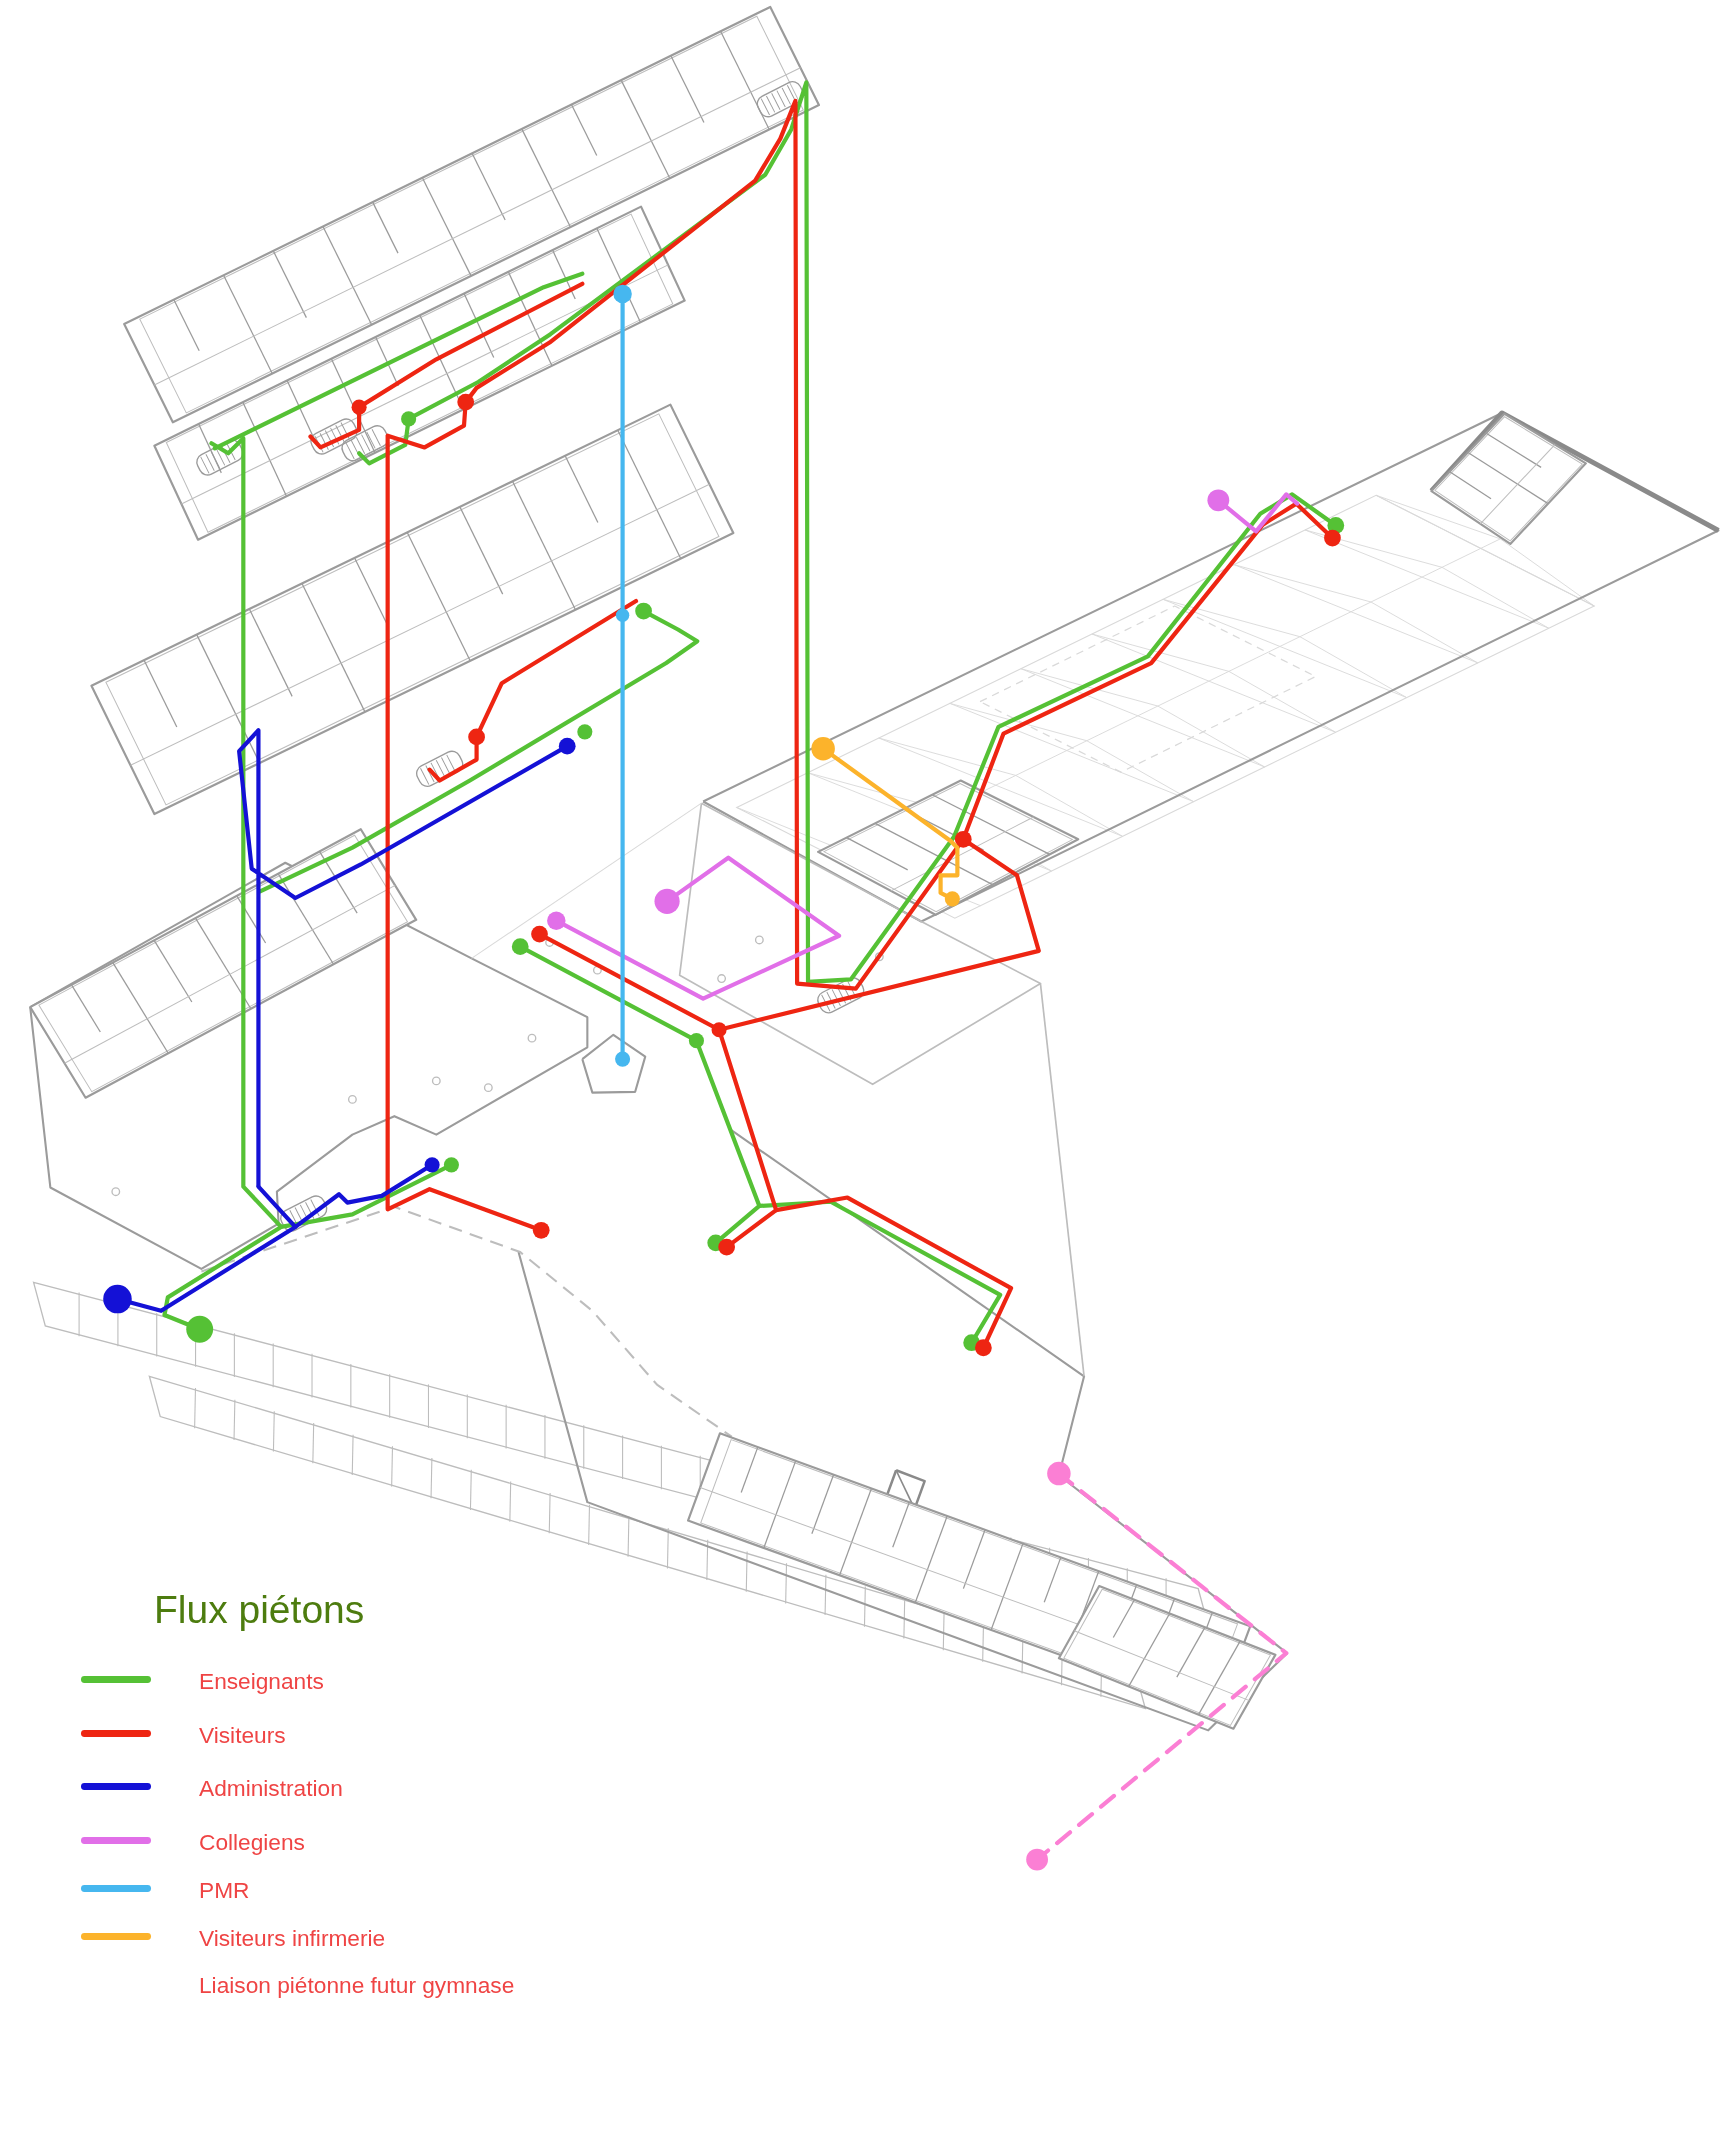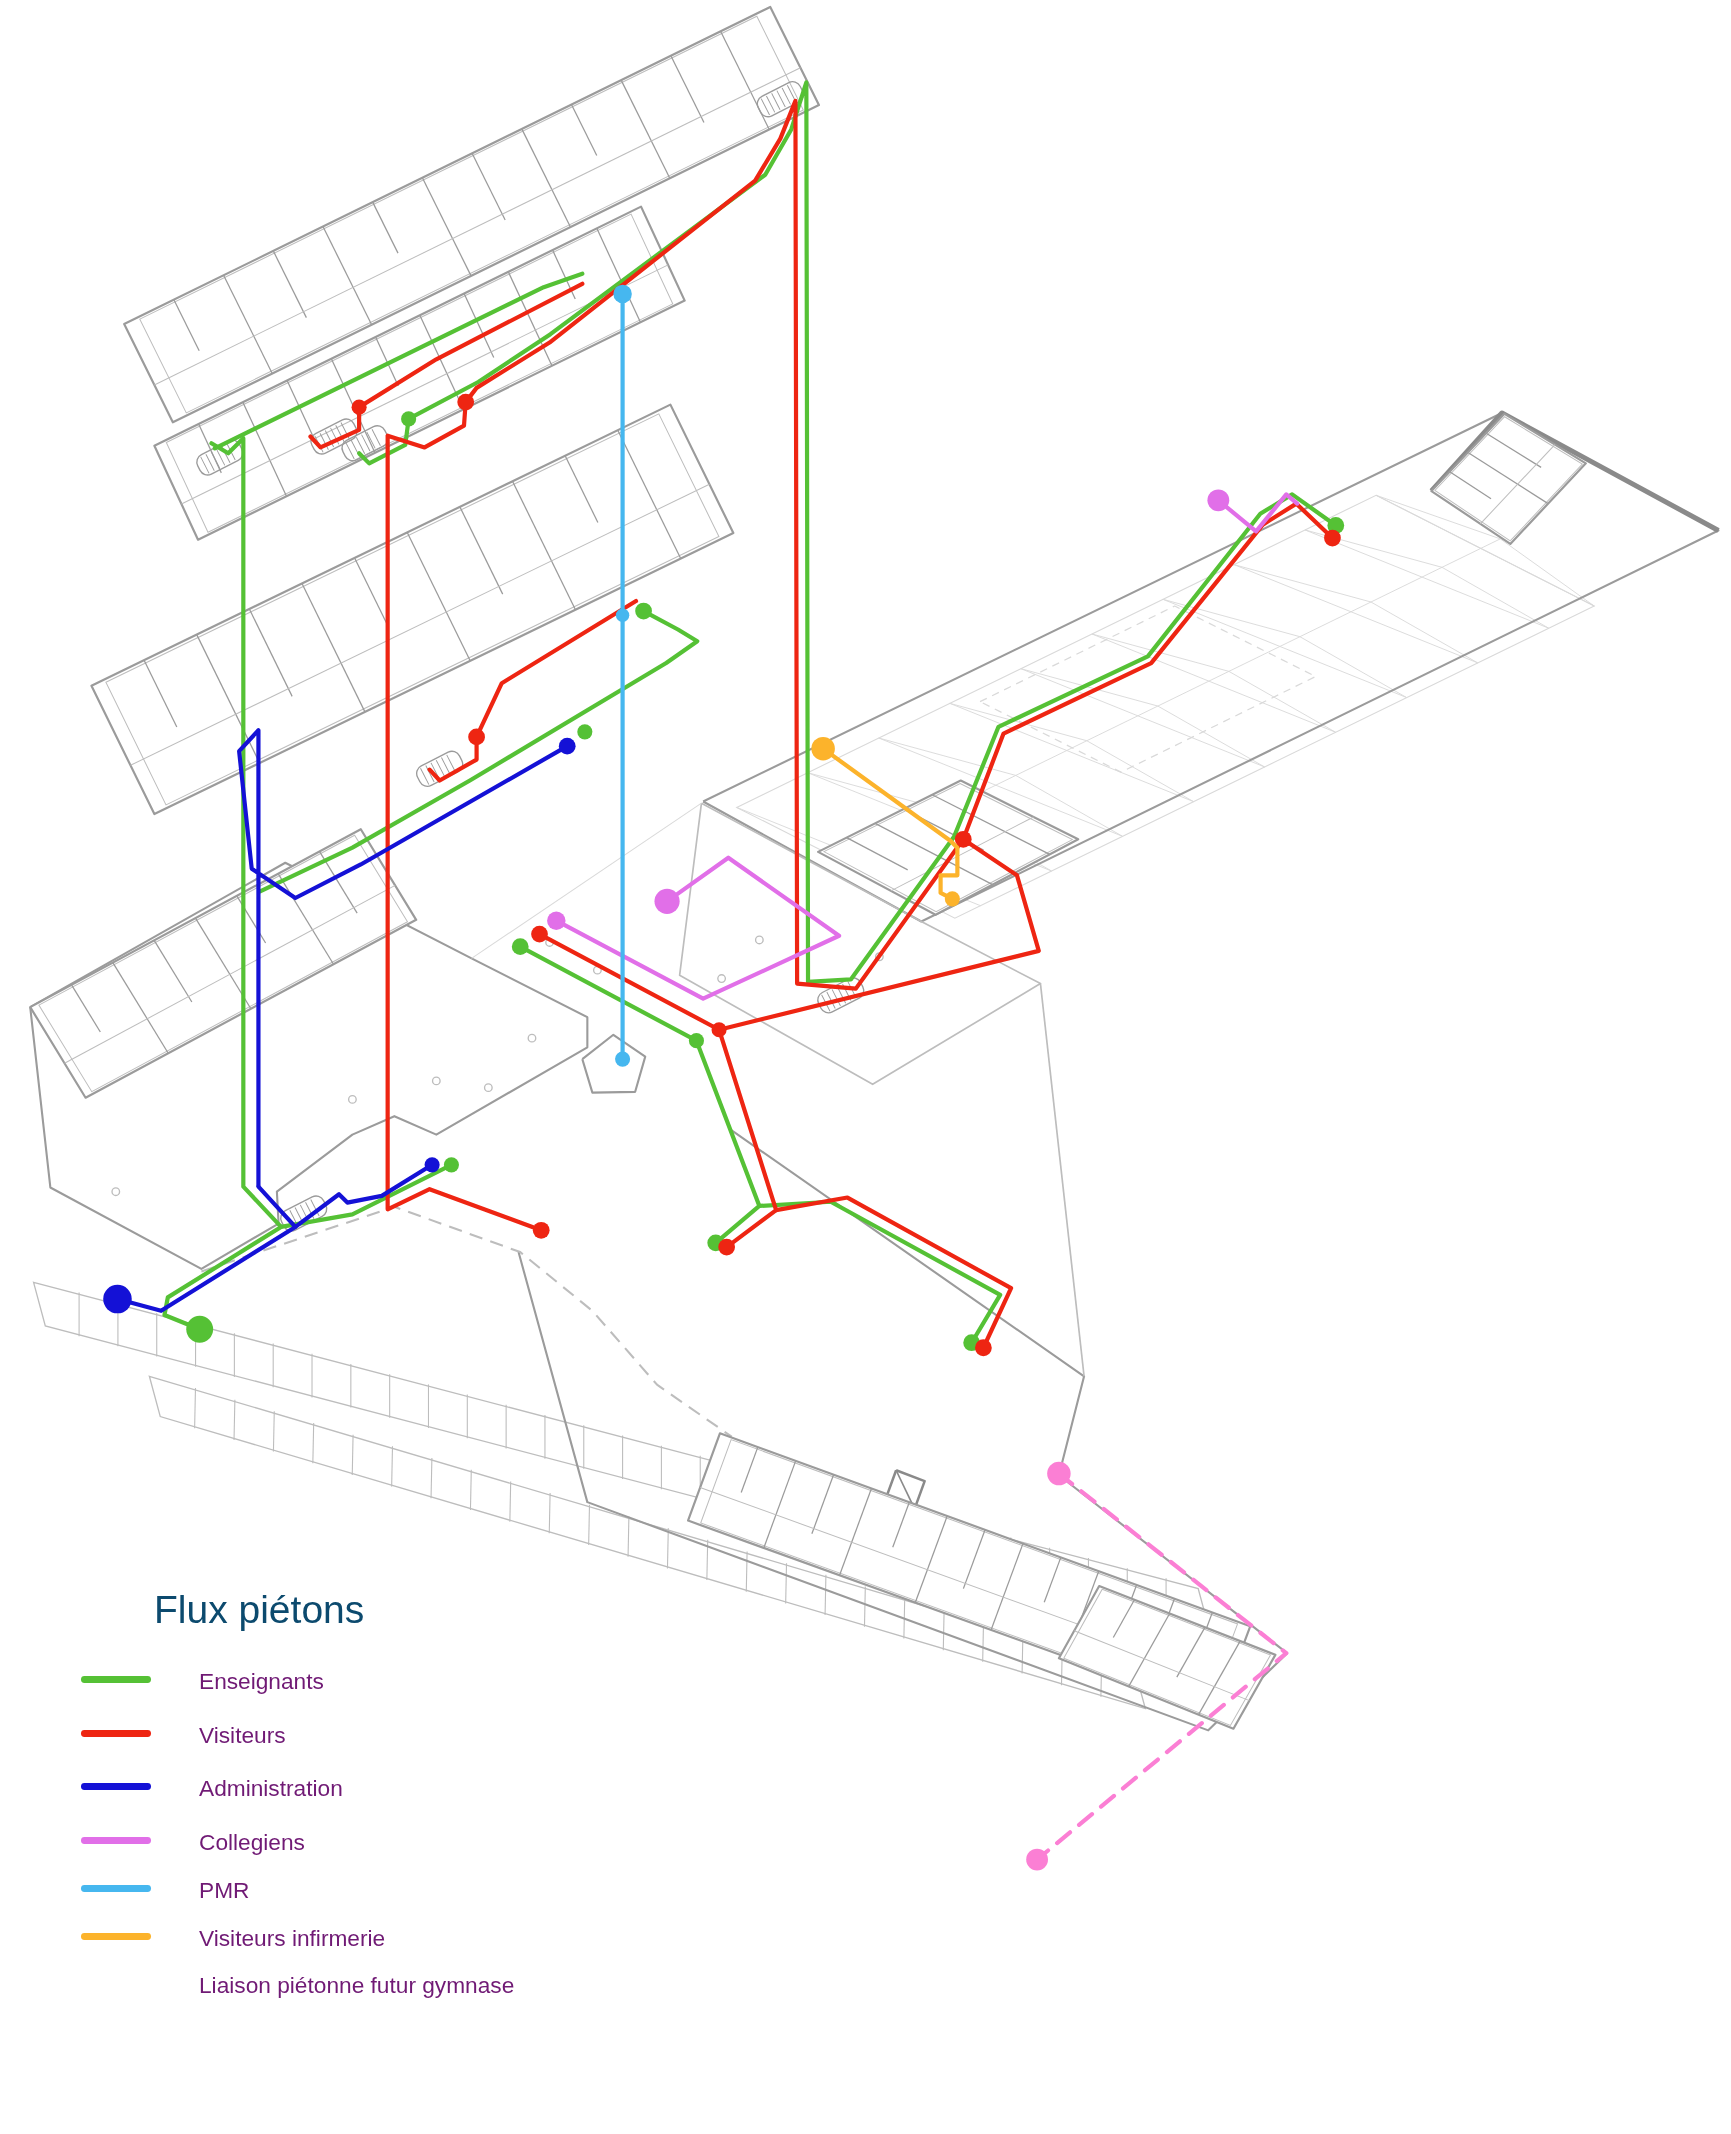--- a/index.html
+++ b/index.html
@@ -1,24 +1,24 @@
 <!DOCTYPE html>
 <html style="font-size:13.4px"><head>
 <meta charset="utf-8">
 <style>
   html,body{margin:0;padding:0;background:#ffffff;}
   #stage{position:relative;width:1731px;height:2135px;background:#ffffff;overflow:hidden;
          font-family:"Liberation Sans", sans-serif;}
   #drawing{position:absolute;left:0;top:0;}
   #legend{position:absolute;left:0;top:0;width:755px;}
-  .legend-title{position:absolute;left:154px;top:1588px;font-size:39px;color:#0c4a6e;}
+  .legend-title{position:absolute;left:154px;top:1588px;font-size:39px;color:#4d7c0f;}
   .legend-row{position:absolute;height:25px;}
   .legend-swatch{position:absolute;left:81px;width:70px;height:6.7px;border-radius:3.4px;top:8.4px;}
   .legend-swatch.dashed{background:transparent !important;}
-  .legend-label{position:absolute;left:199px;top:0;font-size:22.7px;color:#701a75;white-space:nowrap;}
+  .legend-label{position:absolute;left:199px;top:0;font-size:22.7px;color:#ef4444;white-space:nowrap;}
 </style>
 </head>
 <body>
 
 <div id="stage">
   <svg id="drawing" width="1731" height="2135" viewBox="0 0 2063 2544" xmlns="http://www.w3.org/2000/svg">
       <g>
         <polygon points="40,1528 1428,1893 1442,1945 54,1580" fill="none" stroke="#bdbdbd" stroke-width="1.6"></polygon>
         <line x1="94.26666666666667" y1="1540.1666666666667" x2="94.26666666666667" y2="1592.1666666666667" stroke="#bdbdbd" stroke-width="1.3"></line>
         <line x1="140.53333333333333" y1="1552.3333333333333" x2="140.53333333333333" y2="1604.3333333333333" stroke="#bdbdbd" stroke-width="1.3"></line>

